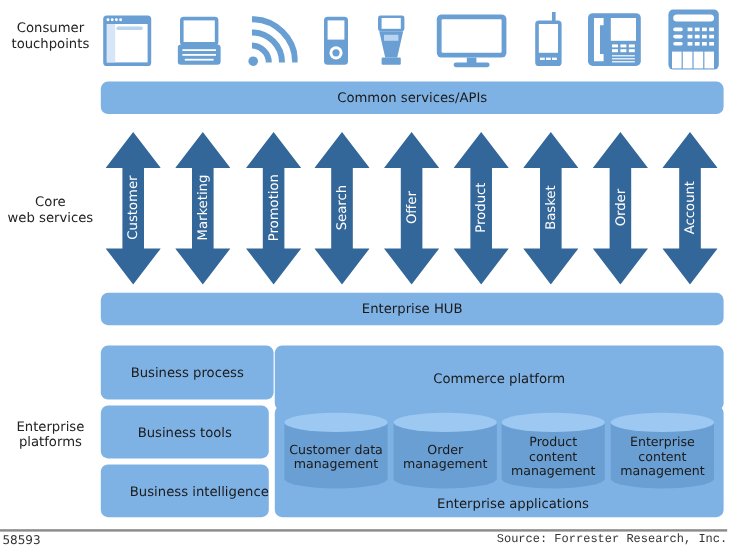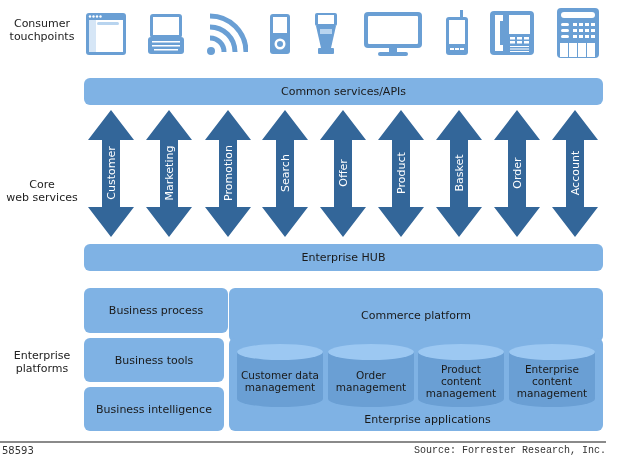--- a/index.html
+++ b/index.html
@@ -17,21 +17,21 @@
   .rule { position:absolute; left:0; top:441px; width:606px; height:2px; background:#8a8a8a; }
   .foot { position:absolute; top:445px; font-size:10px; color:#333; }
 </style>
 </head>
 <body>
 
 <div class="sidelabel" style="top:17px;">
   <div>Consumer</div>
   <div>touchpoints</div>
 </div>
-<div class="sidelabel" style="top:162px;margin-top:16px;">
+<div class="sidelabel" style="top:162px;">
   <div>Core</div>
   <div>web services</div>
 </div>
 <div class="sidelabel" style="top:349px;">
   <div>Enterprise</div>
   <div>platforms</div>
 </div>
 
 <div class="icon" style="left:85px;top:12px;">
   <svg width="42" height="44" viewBox="0 0 42 44">
@@ -139,21 +139,21 @@
         <rect x="29" y="28" width="4" height="3"></rect>
         <rect x="35" y="28" width="4" height="3"></rect>
       <rect x="4" y="36" width="8" height="14"></rect>
         <rect x="13" y="36" width="8" height="14"></rect>
         <rect x="22" y="36" width="8" height="14"></rect>
         <rect x="31" y="36" width="8" height="14"></rect>
     </g>
   </svg>
 </div>
 
-<div class="bar" style="left:84px;top:68px;width:519px;height:27px;margin-top:10px;">
+<div class="bar" style="left:84px;top:68px;width:519px;height:27px;">
   <span>Common services/APIs</span>
 </div>
 
 <div id="arrows">
     <div class="arrow" style="left: 88px;">
       <svg width="46" height="127" viewBox="0 0 46 127">
         <path d="M23 0 L46 30 L32 30 L32 97 L46 97 L23 127 L0 97 L14 97 L14 30 L0 30 Z" fill="#336699"></path>
       </svg>
       <div class="arrow-label">Customer</div>
     </div>
@@ -210,21 +210,21 @@
 <div class="bar" style="left:84px;top:244px;width:519px;height:27px;">
   <span>Enterprise HUB</span>
 </div>
 
 <div class="box" style="left:84px;top:288px;width:144px;height:45px;">
   <span>Business process</span>
 </div>
 <div class="box" style="left:84px;top:338px;width:140px;height:44px;">
   <span>Business tools</span>
 </div>
-<div class="box" style="left:84px;top:387px;width:140px;height:44px;">
+<div class="box" style="left:84px;top:387px;width:140px;height:44px;justify-content:flex-end;">
   <span>Business intelligence</span>
 </div>
 <div class="box" style="left:229px;top:288px;width:374px;height:54px;">
   <span>Commerce platform</span>
 </div>
 <div class="box" style="left:229px;top:338px;width:374px;height:93px;align-items:flex-end;">
   <span style="margin-bottom:5px;margin-left:23px;">Enterprise applications</span>
 </div>
 
 <div id="cylinders">

